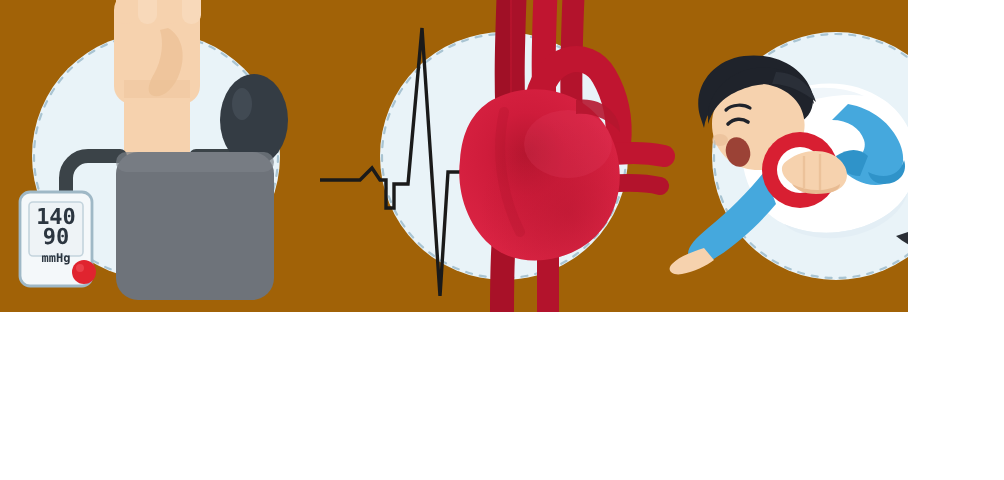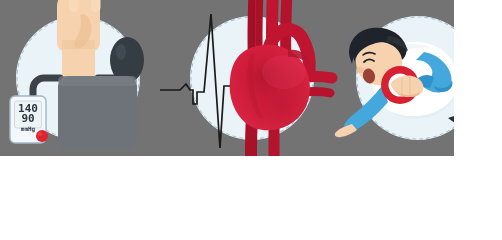--- a/index.html
+++ b/index.html
@@ -4,21 +4,21 @@
 <style>
   html,body{margin:0;padding:0;background:#ffffff;}
   body{
     font-family:"Liberation Sans", sans-serif;
     -webkit-font-smoothing:antialiased;
   }
   #stage{
     position:relative;
     width:454px;
     height:156px;
-    background:#737373;
+    background:#a16207;
     overflow:hidden;
   }
   .panel{
     position:absolute;
     top:0;
     height:156px;
   }
   #panel-bp{ left:0px;   width:167px; }
   #panel-heart{ left:160px; width:190px; }
   #panel-patient{ left:330px; width:172px; }

